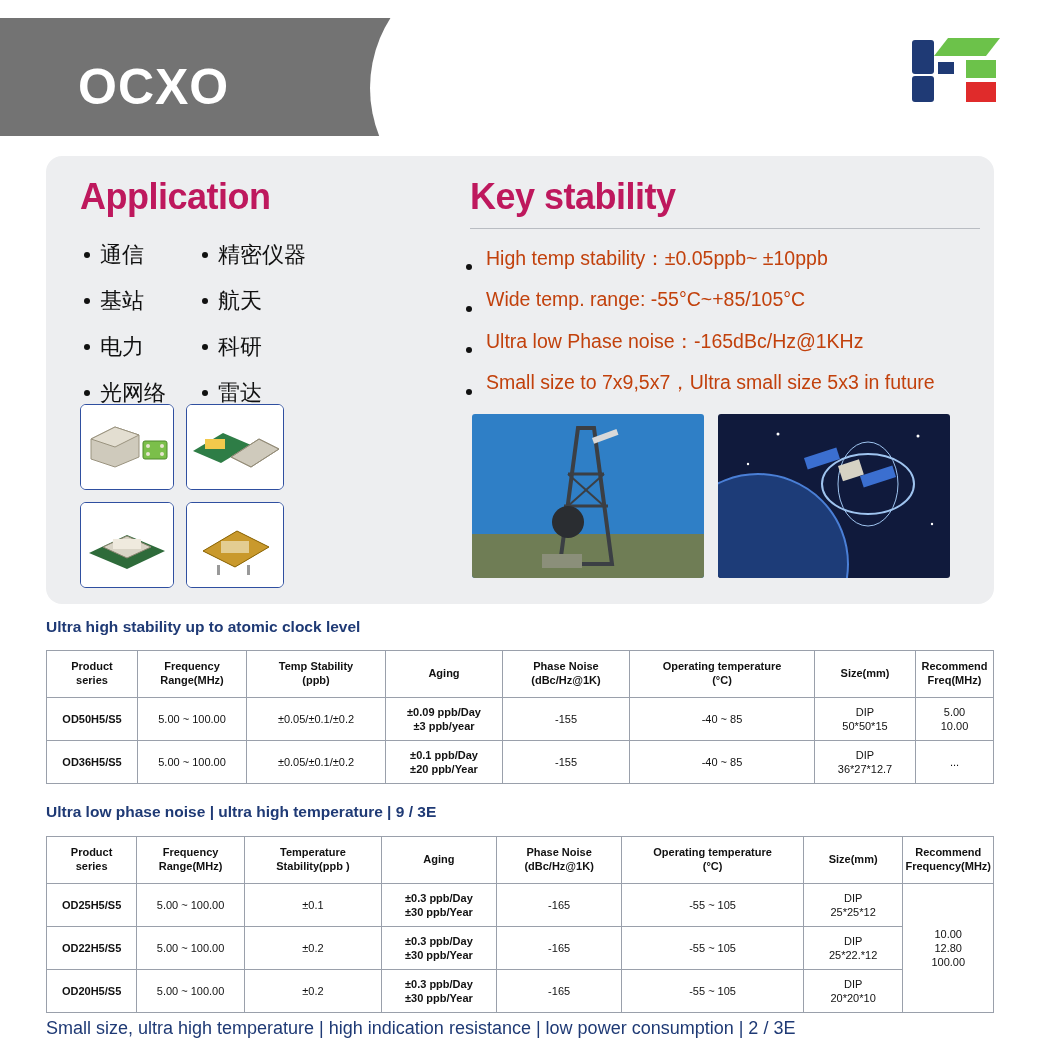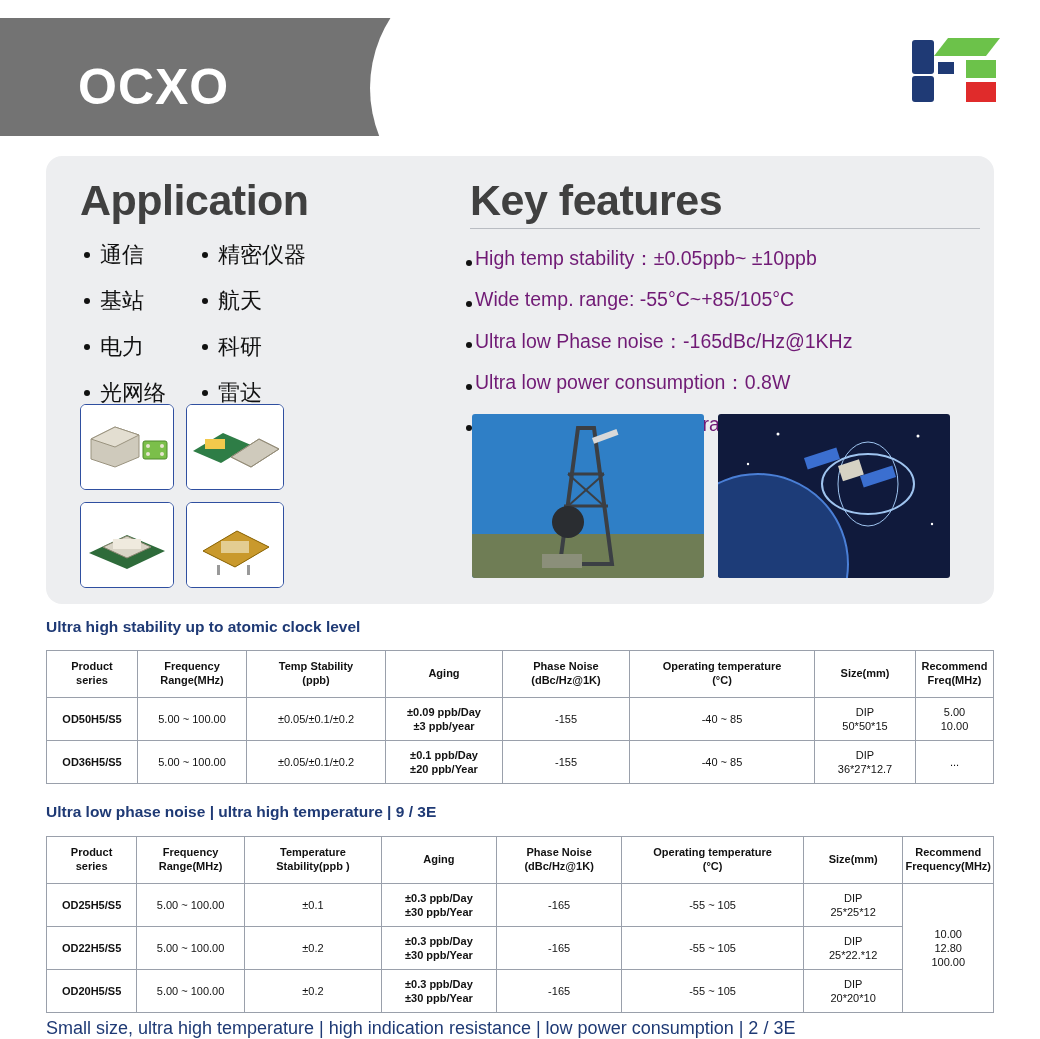--- a/index.html
+++ b/index.html
@@ -29,21 +29,21 @@
   }
   .logo{
     position:absolute;right:40px;top:36px;width:92px;height:70px;z-index:4;
   }
   
   .panel{
     position:absolute;left:46px;top:156px;width:948px;height:448px;
     background:#edeef0;border-radius:16px;
   }
   .h2{
-    font-size:43px;font-weight:bold;color:#404040;
+    font-size:36px;font-weight:bold;color:#be185d;
     letter-spacing:-.5px;
   }
   .app-title{position:absolute;left:80px;top:176px;}
   .key-title{position:absolute;left:470px;top:176px;}
   .key-rule{
     position:absolute;left:470px;top:228px;width:510px;height:1px;background:#b9bcc2;
   }
   
   .app-cols{
     position:absolute;left:84px;top:240px;width:340px;
@@ -54,22 +54,22 @@
   .dot{width:6px;height:6px;border-radius:50%;background:#111;display:inline-block;}
   
   .photos{position:absolute;left:80px;top:404px;display:flex;gap:12px;}
   .pbox-col{display:flex;flex-direction:column;gap:12px;}
   .photo-cell{
     border:1px solid #2f4fa0;border-radius:6px;background:#fff;position:relative;overflow:hidden;
   }
   
   .kf-list{position:absolute;left:466px;top:246px;width:520px;}
   .kf-item{
-    display:flex;gap:3px;align-items:center;
-    font-size:19.5px;color:#701a75;margin-bottom:17px;line-height:1.25;
+    display:flex;gap:14px;align-items:flex-end;
+    font-size:19.5px;color:#c2410c;margin-bottom:17px;line-height:1.25;
   }
   .kf-dot{width:6px;height:6px;border-radius:50%;background:#111;margin-top:9px;flex:none;}
   .imgs{position:absolute;left:472px;top:414px;display:flex;gap:14px;}
   .img-tower,.img-sat{width:232px;height:164px;border-radius:3px;position:relative;overflow:hidden;}
   
   .sec-head{
     font-size:15.5px;font-weight:bold;color:#1f3a75;position:absolute;left:46px;
   }
   table.spec{
     position:absolute;left:46px;border-collapse:collapse;width:948px;
@@ -95,21 +95,21 @@
   <rect x="4" y="40" width="22" height="26" rx="3" fill="#1f3a75"></rect>
   <rect x="30" y="26" width="16" height="12" fill="#1f3a75"></rect>
   <polygon points="40,2 92,2 78,20 26,20" fill="#6cc24a"></polygon>
   <rect x="58" y="24" width="30" height="18" fill="#6cc24a"></rect>
   <rect x="58" y="46" width="30" height="20" fill="#e02b2b"></rect>
 </svg>
 
 <div class="panel"></div>
 
 <div class="h2 app-title">Application</div>
-<div class="h2 key-title">Key features</div>
+<div class="h2 key-title">Key stability</div>
 <div class="key-rule"></div>
 
 <div class="app-cols">
   <div class="app-col">
     <div class="cn-item">
         <span class="dot"></span>
         <span>通信</span>
       </div>
     <div class="cn-item">
         <span class="dot"></span>
@@ -195,24 +195,20 @@
       <span class="kf-dot"></span>
       <span>High temp stability：±0.05ppb~ ±10ppb</span>
     </div>
   <div class="kf-item">
       <span class="kf-dot"></span>
       <span>Wide temp. range: -55°C~+85/105°C</span>
     </div>
   <div class="kf-item">
       <span class="kf-dot"></span>
       <span>Ultra low Phase noise：-165dBc/Hz@1KHz</span>
-    </div>
-  <div class="kf-item">
-      <span class="kf-dot"></span>
-      <span>Ultra low power consumption：0.8W</span>
     </div>
   <div class="kf-item">
       <span class="kf-dot"></span>
       <span>Small size to 7x9,5x7，Ultra small size 5x3 in future</span>
     </div>
 </div>
 
 <div class="imgs">
   <div class="img-tower">
     <svg viewBox="0 0 232 164" width="232" height="164">

